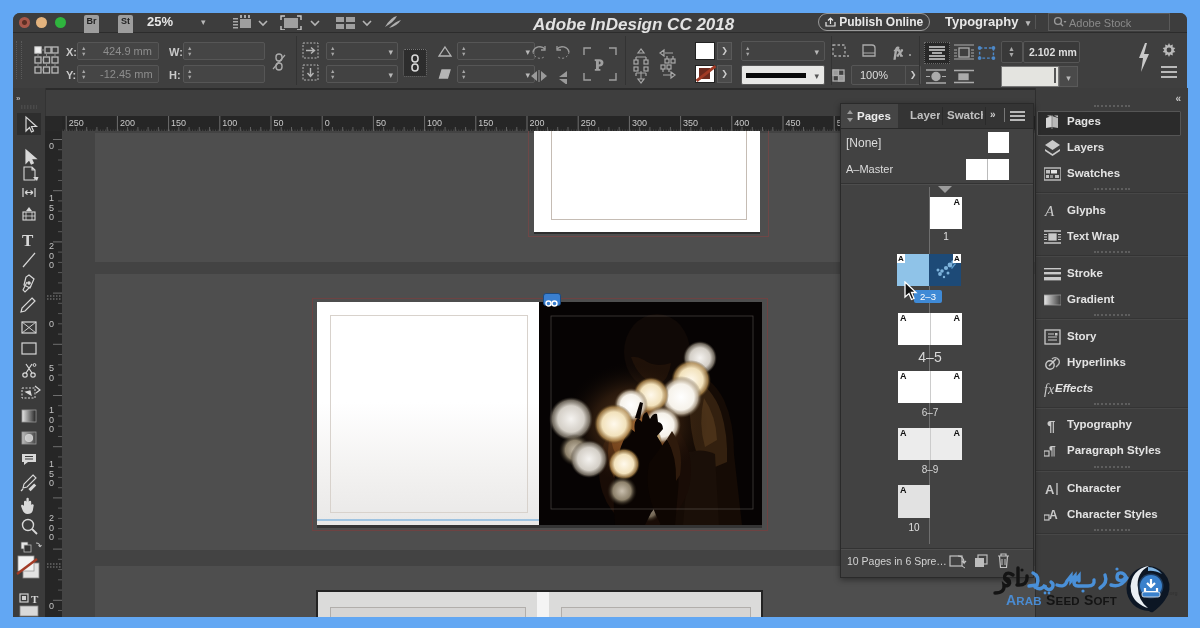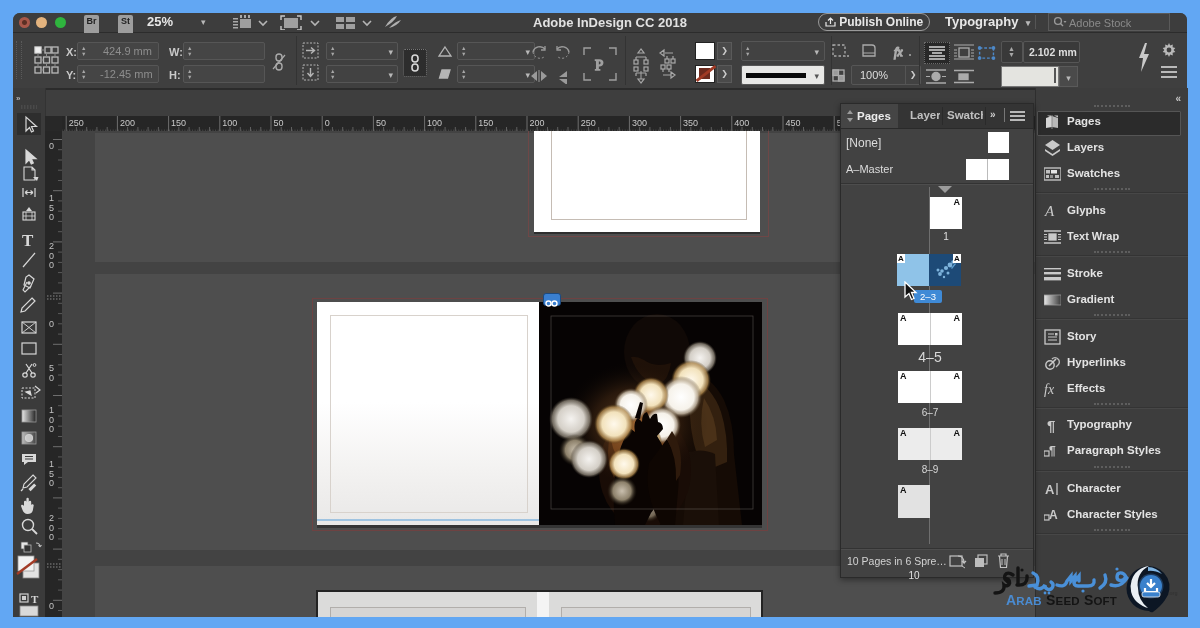--- a/index.html
+++ b/index.html
@@ -6,21 +6,21 @@
   body{width:1200px;height:628px;overflow:hidden;background:#62a7f3;font-family:"Liberation Sans",sans-serif;position:relative;}
   .abs{position:absolute;}
   #app{left:13px;top:13px;width:1174px;height:605px;background:#3e3e3e;border-radius:7px 7px 0 0;}
   
   #titlebar{left:0;top:0;width:1174px;height:19px;background:#3d3d3d;border-bottom:1px solid #2c2c2c;border-radius:7px 7px 0 0;}
   .tl{border-radius:50%;width:11px;height:11px;top:4px;}
   #tl1{left:6px;background:#b05b4e;}
   #tl2{left:23px;background:#e3b37e;}
   #tl3{left:42px;background:#2fb43e;}
   .badge{top:2px;width:15px;height:27px;background:#9d9d9d;color:#222;border-radius:2px;font-size:9px;font-weight:bold;text-align:center;line-height:13px;}
-  #ttext{left:520px;top:2px;color:#e2e2e2;font-size:13px;font-weight:bold;}
+  #ttext{left:520px;top:2px;color:#e2e2e2;font-size:17px;font-weight:bold;font-style:italic;}
   .chev{color:#b8b8b8;font-size:9px;}
   #pubbtn{left:805px;top:0px;width:110px;height:16px;border:1px solid #9a9a9a;border-radius:9px;color:#e8e8e8;font-size:12px;font-weight:bold;text-align:center;line-height:16px;}
   #typog{left:932px;top:1px;color:#e8e8e8;font-size:13px;font-weight:bold;}
   #srch{left:1035px;top:0px;width:120px;height:16px;border:1px solid #5a5a5a;background:#414141;color:#7f7f7f;font-size:11px;line-height:16px;}
   
   #cpanel{left:0;top:20px;width:1174px;height:55px;background:#3f3f3f;border-bottom:2px solid #2b2b2b;}
   .fld{background:#454545;border:1px solid #565656;border-radius:2px;}
   .lbl{color:#c9c9c9;font-size:11px;font-weight:bold;}
   .gtxt{color:#8e8e8e;font-size:11px;}
   .wtxt{color:#dedede;font-size:11px;}
@@ -629,21 +629,21 @@
           <g stroke="#c9c9c9" stroke-width="1.4" fill="none">
             <circle cx="6" cy="10" r="4.2"></circle>
             <path d="M8 4 a4 4 0 0 1 6 0 a4 4 0 0 1 0 6 l-2 2" opacity="0.9"></path>
             <path d="M5 11 L12 4" stroke-width="1.6"></path>
           </g>
         </svg></div>
       <div class="abs" style="left:31px;top:268px;color:#e3e3e3;font-size:11.5px;font-weight:bold;white-space:nowrap;">Hyperlinks</div>
       <div class="abs" style="left:8px;top:293px;width:17px;height:16px;"><svg width="17" height="16" viewBox="0 0 17 16">
           <text x="0" y="13" font-family="Liberation Serif" font-style="italic" font-size="14" fill="#c9c9c9">fx</text>
         </svg></div>
-      <div class="abs" style="left:31px;top:294px;color:#e3e3e3;font-size:11.5px;font-weight:bold;white-space:nowrap;">Effects</div>
+      <div class="abs" style="left:19px;top:294px;color:#e3e3e3;font-size:11.5px;font-weight:bold;white-space:nowrap;font-style:italic;">Effects</div>
       <div class="abs" style="left:8px;top:329px;width:17px;height:16px;"><svg width="17" height="16" viewBox="0 0 17 16">
           <text x="3" y="14" font-size="15" fill="#c9c9c9" font-weight="bold">¶</text>
         </svg></div>
       <div class="abs" style="left:31px;top:330px;color:#e3e3e3;font-size:11.5px;font-weight:bold;white-space:nowrap;">Typography</div>
       <div class="abs" style="left:8px;top:355px;width:17px;height:16px;"><svg width="17" height="16" viewBox="0 0 17 16">
           <text x="5" y="12" font-size="12" fill="#c9c9c9" font-weight="bold">¶</text>
           <rect x="0" y="8" width="5" height="5" fill="none" stroke="#c9c9c9" stroke-width="1.2"></rect>
         </svg></div>
       <div class="abs" style="left:31px;top:356px;color:#e3e3e3;font-size:11.5px;font-weight:bold;white-space:nowrap;">Paragraph Styles</div>
       <div class="abs" style="left:8px;top:393px;width:17px;height:16px;"><svg width="17" height="16" viewBox="0 0 17 16">
@@ -739,21 +739,21 @@
     <div class="abs" style="left:57px;top:324px;width:64px;height:32px;background:#ececec;color:#111;">
       <span class="abs" style="left:2px;top:0px;font-size:9px;font-weight:bold;">A</span>
         <span class="abs" style="right:2px;top:0px;font-size:9px;font-weight:bold;">A</span>
       <div class="abs" style="left:32px;top:0;width:1px;height:32px;background:#ccc;"></div>
     </div>
     <div class="abs" style="left:57px;top:360px;width:64px;text-align:center;color:#d8d8d8;font-size:10px;">8–9</div>
 
     <div class="abs" style="left:57px;top:381px;width:32px;height:33px;background:#e2e2e2;color:#111;">
         <span class="abs" style="left:2px;top:0px;font-size:9px;font-weight:bold;">A</span>
       </div>
-    <div class="abs" style="left:57px;top:418px;width:32px;text-align:center;color:#e0e0e0;font-size:10px;margin-top:48px;">10</div>
+    <div class="abs" style="left:57px;top:418px;width:32px;text-align:center;color:#e0e0e0;font-size:10px;">10</div>
 
     <div class="abs" style="left:0;top:444px;width:192px;height:1px;background:#333;box-shadow:0 1px 0 #4d4d4d;"></div>
     <div class="abs" style="left:6px;top:451px;color:#d2d2d2;font-size:10.5px;">10 Pages in 6 Spre…</div>
     <svg class="abs" style="left:108px;top:449px;" width="18" height="16" viewBox="0 0 18 16">
         <g stroke="#c2c2c2" stroke-width="1.2" fill="none">
           <rect x="1" y="3" width="12" height="10"></rect>
           <path d="M9 3 q6 0 6 7 l-2 -2 m2 2 l2 -2"></path>
           <path d="M13 13 l3 2" stroke-width="1"></path>
         </g>
       </svg>

